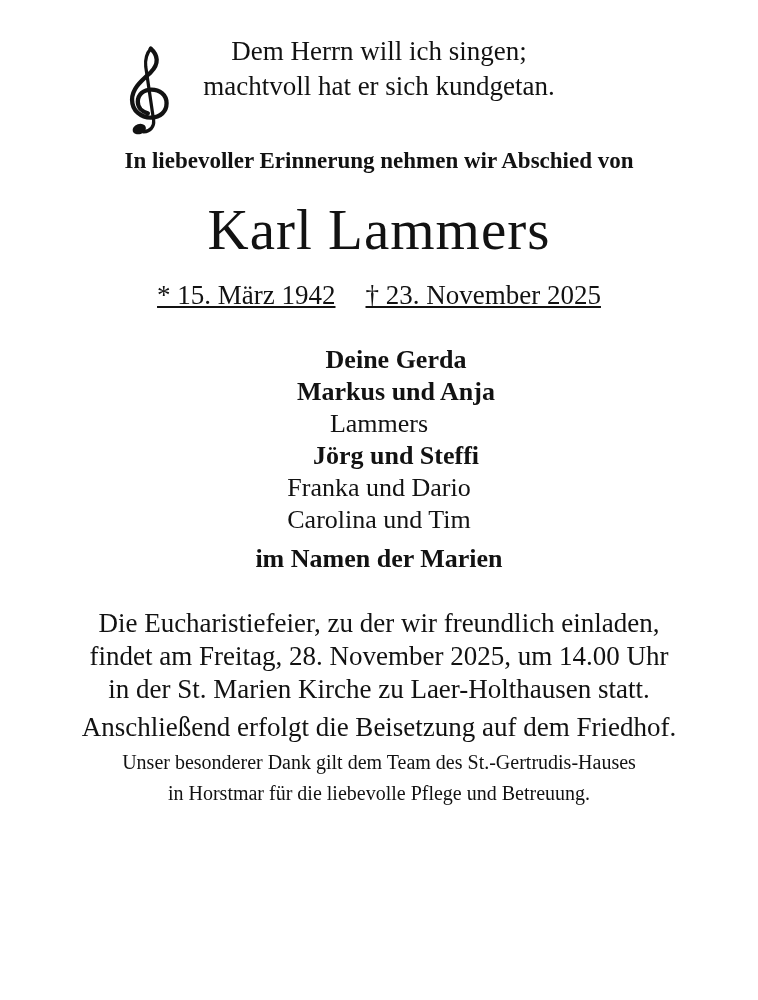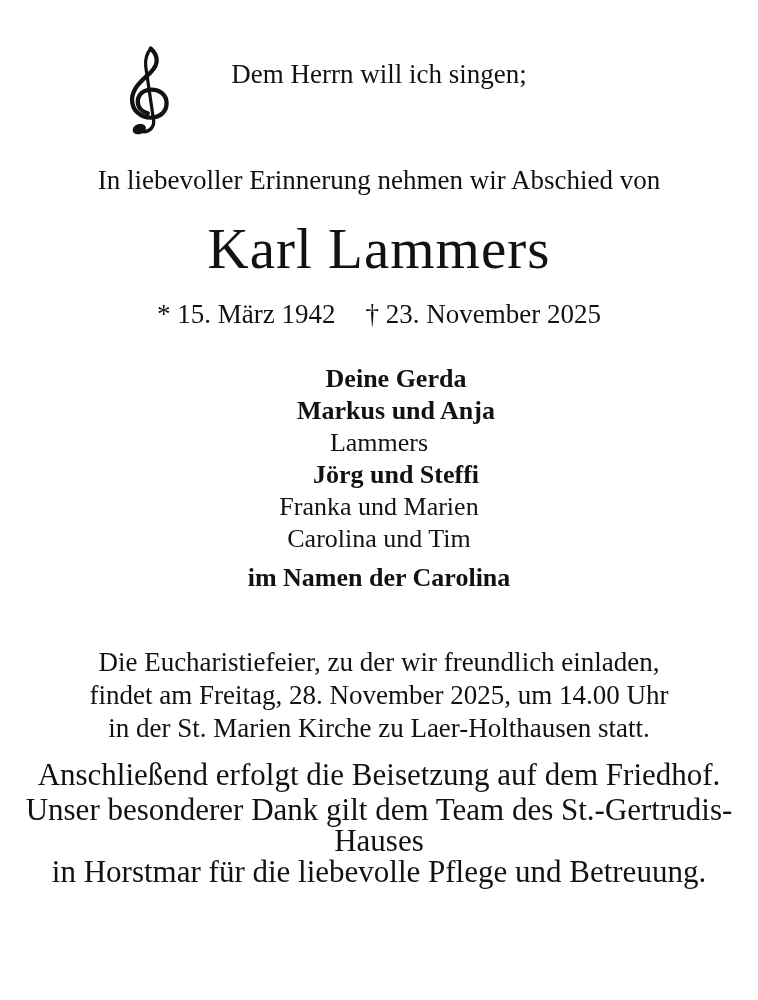--- a/index.html
+++ b/index.html
@@ -17,44 +17,46 @@
   
   .clef {
     position: absolute;
     left: 116px;
     top: 45px;
     width: 58px;
     height: 92px;
   }
   .clef svg { width: 100%; height: 100%; }
   .motto {
-    padding-top: 57px;
+    padding-top: 34px;
     font-size: 27px;
     line-height: 35px;
   }
   
   .intro {
-    margin-top: 71px;
-    font-size: 27px;
+    margin-top: 40px;
+    font-size: 23px;
     line-height: 34px;
+    font-weight: bold;
   }
   .name {
     margin: 20px 0 16px 0;
     font-size: 57px;
     font-weight: 400;
     line-height: 64px;
     letter-spacing: 1px;
   }
   .dates {
     margin-top: 12px;
     font-size: 27px;
     line-height: 34px;
     display: flex;
     justify-content: center;
     gap: 30px;
+    text-decoration: underline;
   }
   
   .mourners { margin-top: 32px; }
   .mourner-group { margin-top: 0; }
   .mourner-group:first-child { margin-top: 0; }
   .mourner-head {
     font-weight: 700;
     font-size: 26px;
     line-height: 32px;
     padding-left: 34px;
@@ -64,33 +66,33 @@
     line-height: 32px;
   }
   .closing {
     margin-top: 7px;
     font-weight: 700;
     font-size: 26px;
     line-height: 32px;
   }
   
   .service {
-    margin-top: 52px;
+    margin-top: 32px;
     font-size: 27px;
     line-height: 33px;
     text-align: center;
   }
   .burial {
-    margin-top: 13px;
-    font-size: 31px;
+    margin-top: 5px;
+    font-size: 27px;
     line-height: 33px;
   }
   .thanks {
     margin-top: 3px;
-    font-size: 31px;
+    font-size: 20px;
     line-height: 31px;
   }
 </style>
 </head>
 <body>
 
 <div class="page">
 
   <span class="clef">
     <svg viewBox="0 0 80 128" xmlns="http://www.w3.org/2000/svg" aria-hidden="true">
@@ -100,20 +102,21 @@
 
         <path stroke-width="4.5" d="M48 5 C42 12 40 20 41 30 L52 105 C53 113 48 120 38 121"></path>
       </g>
 
       <ellipse cx="32" cy="117" rx="9.5" ry="7" transform="rotate(-18 32 117)" fill="#121212"></ellipse>
     </svg>
   </span>
 
   <div class="motto">
     <div>Dem Herrn will ich singen;</div>
+    <div>machtvoll hat er sich kundgetan.</div>
   </div>
 
   <div class="intro">In liebevoller Erinnerung nehmen wir Abschied von</div>
 
   <h1 class="name">Karl Lammers</h1>
 
   <div class="dates">
     <span>* 15. März 1942</span>
     <span>† 23. November 2025</span>
   </div>
@@ -123,26 +126,26 @@
         <div class="mourner-head">Deine Gerda</div>
       </div>
       <div class="mourner-group">
         <div class="mourner-head">Markus und Anja</div>
         <div class="mourner-member">Lammers</div>
       </div>
       <div class="mourner-group">
         <div class="mourner-head">Jörg und Steffi</div>
       </div>
       <div class="mourner-group">
-        <div class="mourner-member">Franka und Marien</div>
+        <div class="mourner-member">Franka und Dario</div>
         <div class="mourner-member">Carolina und Tim</div>
       </div>
     </div>
 
-  <div class="closing">im Namen der Carolina</div>
+  <div class="closing">im Namen der Marien</div>
 
   <div class="service">
     <div>Die Eucharistiefeier, zu der wir freundlich einladen,</div>
     <div>findet am Freitag, 28. November 2025, um 14.00 Uhr</div>
     <div>in der St. Marien Kirche zu Laer-Holthausen statt.</div>
   </div>
 
   <div class="burial">Anschließend erfolgt die Beisetzung auf dem Friedhof.</div>
 
   <div class="thanks">

